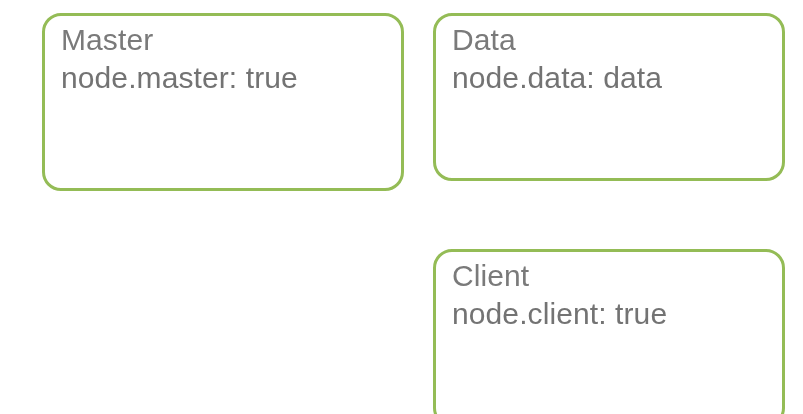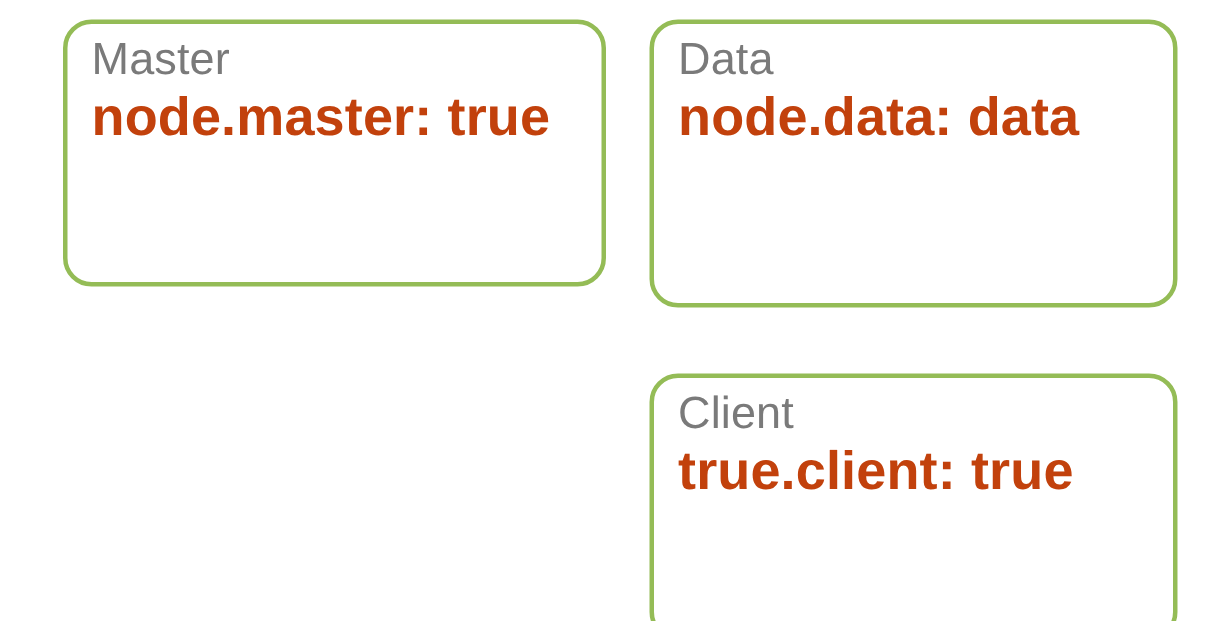--- a/index.html
+++ b/index.html
@@ -28,31 +28,31 @@
   }
   .node-title {
     font-size: 30px;
     line-height: 38px;
     color: #7a7a7a;
     font-weight: 400;
     letter-spacing: 0.1px;
     white-space: nowrap;
   }
   .node-prop {
-    font-size: 36px;
+    font-size: 30px;
     line-height: 38px;
-    color: #c2410c;
-    font-weight: 700;
+    color: #737373;
+    font-weight: 400;
     letter-spacing: 0.1px;
     white-space: nowrap;
   }
 
   
   #box-master    { left: 42px;  top: 13px;  width: 362px; height: 178px; }
-  #box-data      { left: 433px; top: 13px;  width: 352px; height: 192px; }
+  #box-data      { left: 433px; top: 13px;  width: 352px; height: 168px; }
   #box-search-lb { left: 25px;  top: 225px; width: 362px; height: 178px; }
   #box-client    { left: 433px; top: 225px; width: 352px; height: 178px; margin-top: 24px; }
 </style>
 </head>
 <body>
 
 <div id="canvas">
 
   <div class="node-box" id="box-master">
     <div class="node-title">Master</div>
@@ -60,16 +60,16 @@
   </div>
 
   <div class="node-box" id="box-data">
     <div class="node-title">Data</div>
     <div class="node-prop">node.data: data</div>
   </div>
 
 
   <div class="node-box" id="box-client">
     <div class="node-title">Client</div>
-    <div class="node-prop">true.client: true</div>
+    <div class="node-prop">node.client: true</div>
   </div>
 
 </div>
 
 </body></html>

